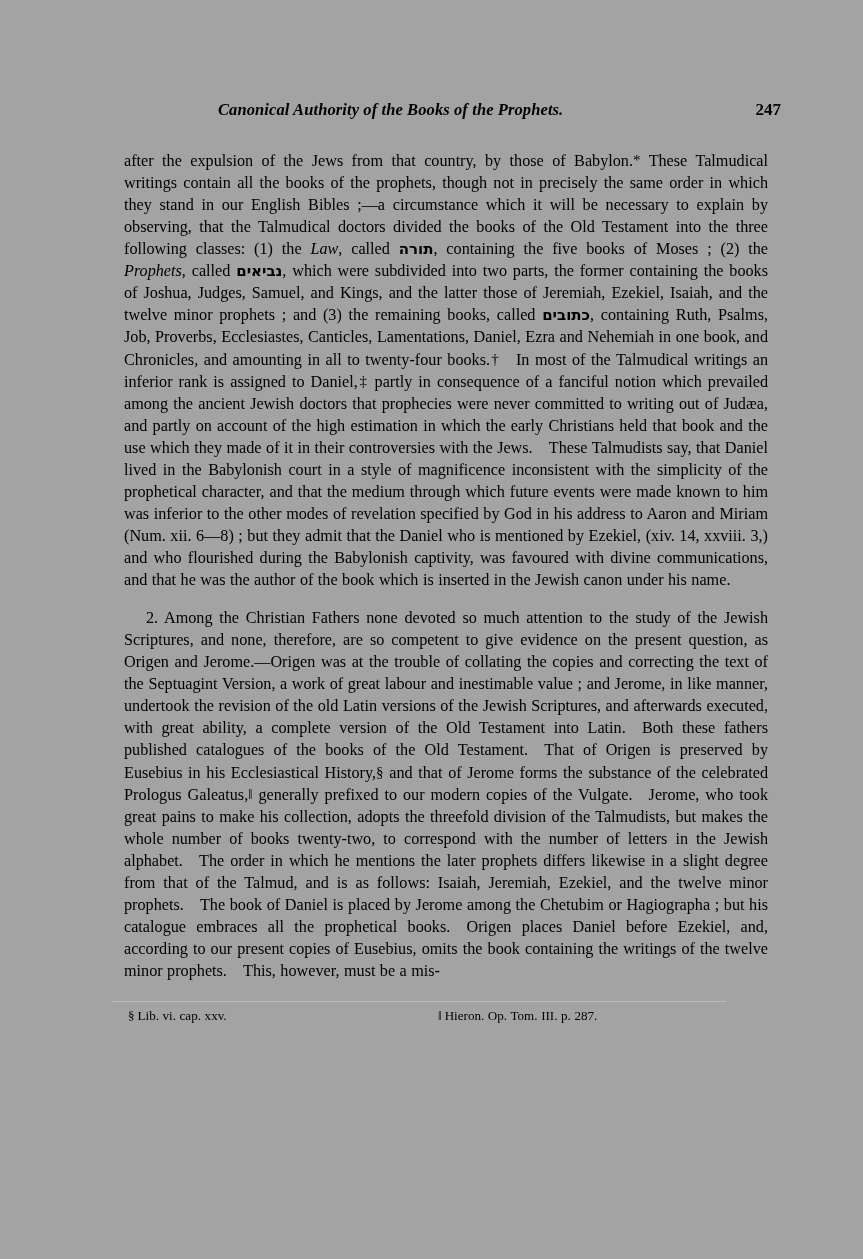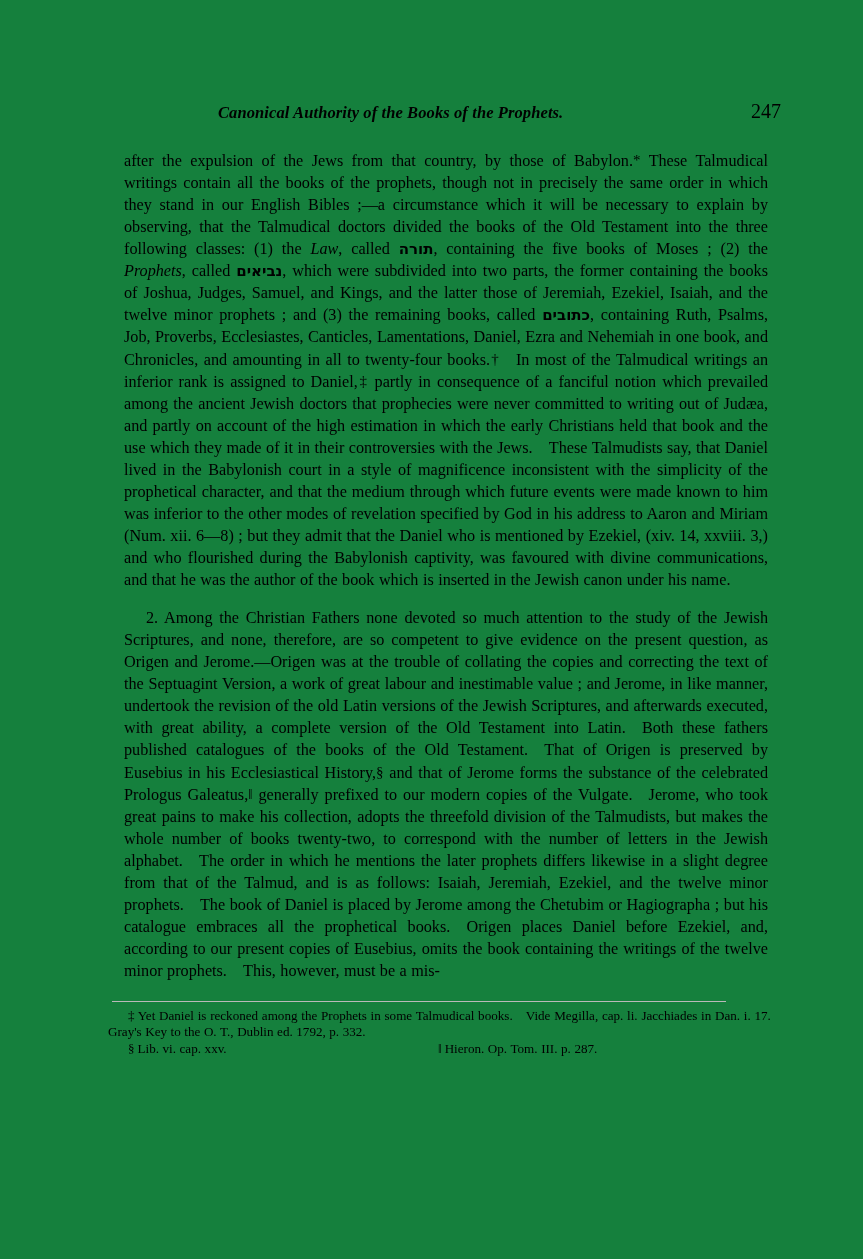--- a/index.html
+++ b/index.html
@@ -8,21 +8,21 @@
     background: #ffffff;
   }
   body {
     font-family: "Liberation Serif", "DejaVu Serif", serif;
     color: #000000;
   }
   .page {
     position: relative;
     width: 863px;
     height: 1259px;
-    background: #15803d;
+    background: #a3a3a3;
     overflow: hidden;
     box-sizing: border-box;
   }
   
   .running-head {
     position: absolute;
     left: 108px;
     right: 82px;
     top: 100px;
     height: 22px;
@@ -31,22 +31,22 @@
     justify-content: space-between;
   }
   .running-head .title {
     font-style: italic;
     font-weight: bold;
     font-size: 16.5px;
     letter-spacing: 0.1px;
     margin-left: 110px;
   }
   .running-head .folio {
-    font-weight: normal;
-    font-size: 20px;
+    font-weight: bold;
+    font-size: 17px;
   }
   
   .body-block {
     position: absolute;
     left: 108px;
     width: 676px;
     top: 133px;
   }
   .para {
     margin: 16px;
@@ -135,21 +135,20 @@
     <p class="para indent"><span>2. Among the Christian Fathers none devoted so much attention to the study of the Jewish Scriptures, and none, therefore, are so competent to give evidence on the present question, as Origen and Jerome.—Origen was at the trouble of collating the copies and correcting the text of the Septuagint Version, a work of great labour and inestimable value ; and Jerome, in like manner, undertook the revision of the old Latin versions of the Jewish Scriptures, and afterwards executed, with great ability, a complete version of the Old Testament into Latin. Both these fathers published catalogues of the books of the Old Testament. That of Origen is preserved by Eusebius in his Ecclesiastical History,</span><span class="fnref">§</span><span> and that of Jerome forms the substance of the celebrated Prologus Galeatus,</span><span class="fnref">‖</span><span> generally prefixed to our modern copies of the Vulgate. Jerome, who took great pains to make his collection, adopts the threefold division of the Talmudists, but makes the whole number of books twenty-two, to correspond with the number of letters in the Jewish alphabet. The order in which he mentions the later prophets differs likewise in a slight degree from that of the Talmud, and is as follows: Isaiah, Jeremiah, Ezekiel, and the twelve minor prophets. The book of Daniel is placed by Jerome among the Chetubim or Hagiographa ; but his catalogue embraces all the prophetical books. Origen places Daniel before Ezekiel, and, according to our present copies of Eusebius, omits the book containing the writings of the twelve minor prophets. This, however, must be a mis-</span></p>
 
   </div>
 
   <div class="fn-rule"></div>
 
   <div class="footnotes">
 
 
 
-    <p class="fn indent"><span class="mark">‡</span><span>Yet Daniel is reckoned among the Prophets in some Talmudical books. Vide Megilla, cap. li. Jacchiades in Dan. i. 17. Gray's Key to the O. T., Dublin ed. 1792, p. 332.</span></p>
 
     <p class="fn">
         <span class="fn-split">
         <span class="nowrap"><span class="mark">§</span><span>Lib. vi. cap. xxv.</span></span>
         <span class="right-note"><span class="mark">‖</span><span>Hieron. Op. Tom. III. p. 287.</span></span>
       </span>
       </p>
 
   </div>
 

